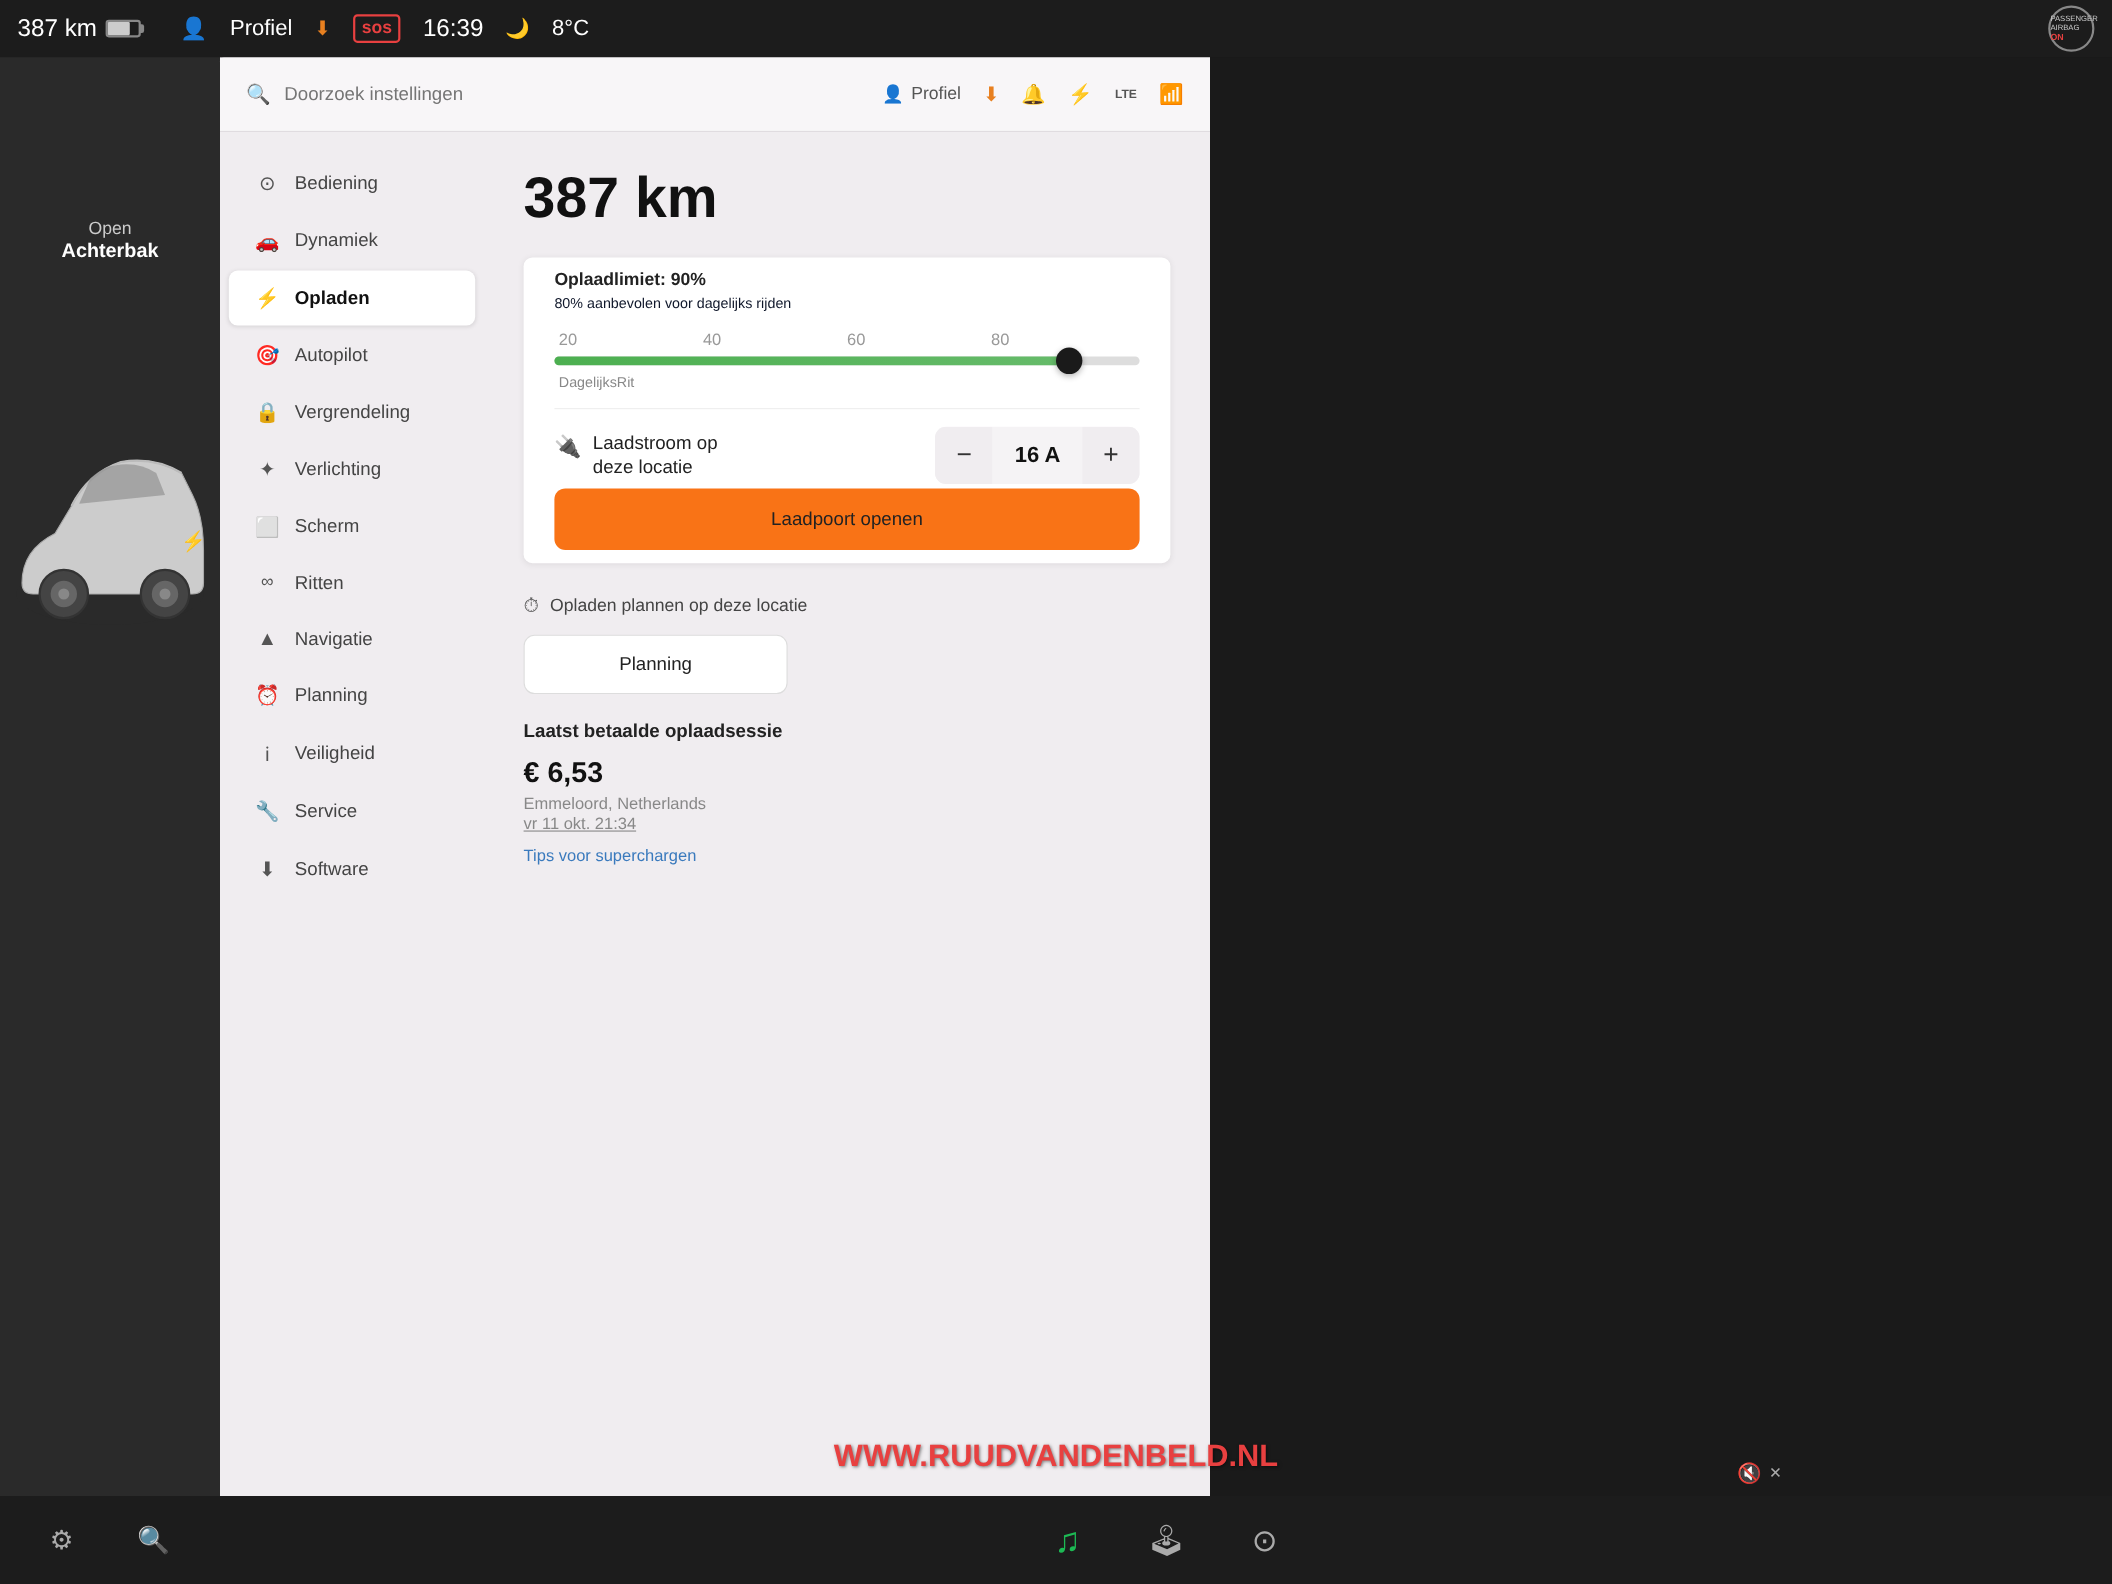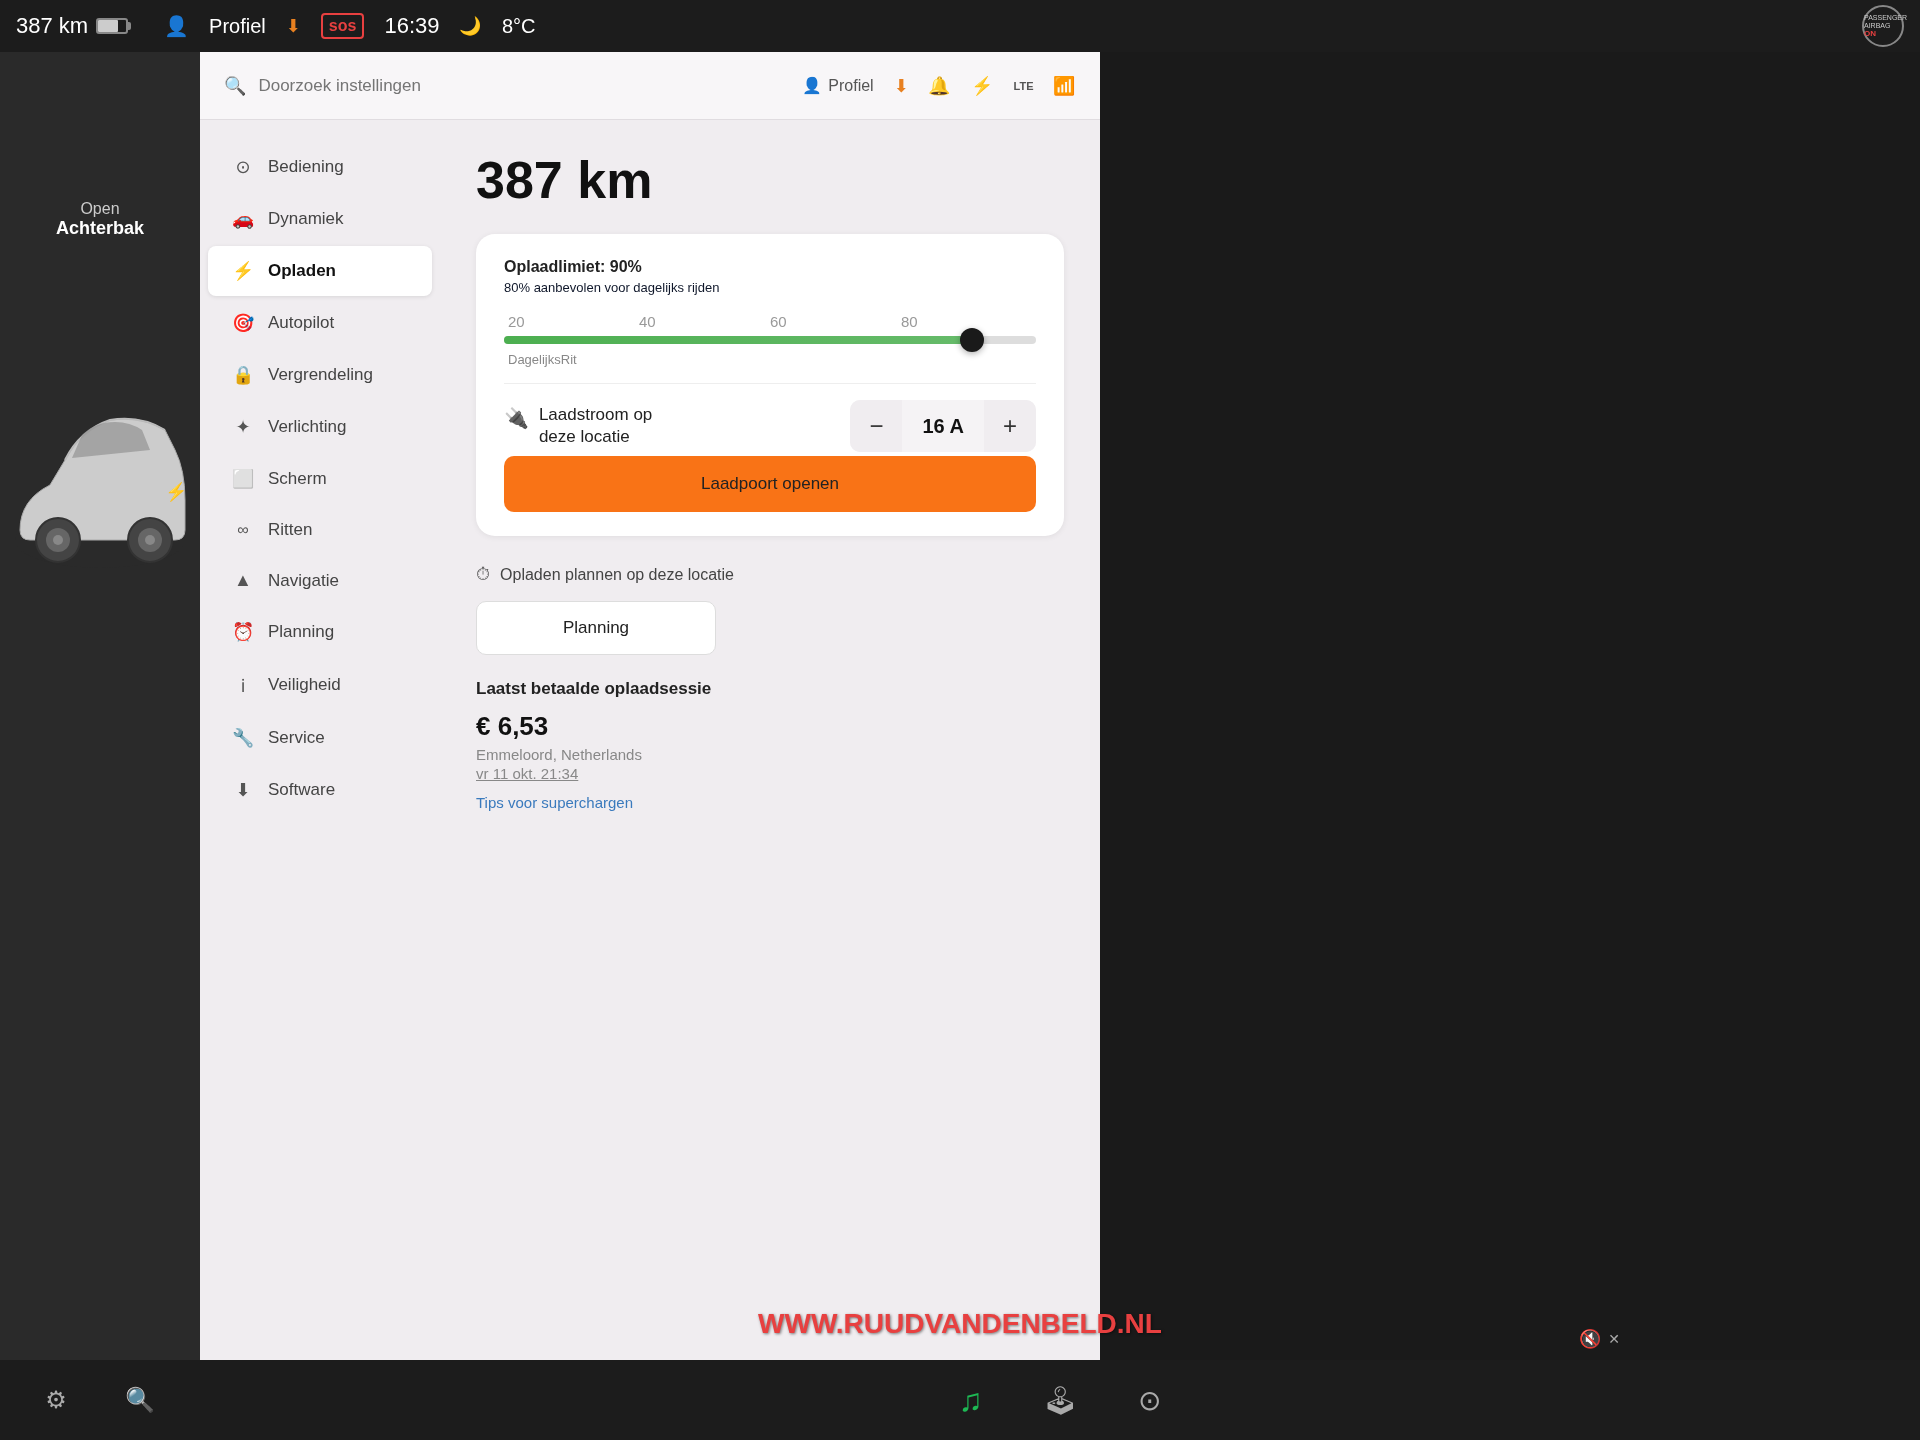--- a/index.html
+++ b/index.html
@@ -191,22 +191,22 @@
     .range-heading {
       font-size: 52px;
       font-weight: 600;
       color: #111;
       margin-bottom: 24px;
     }
 
     
     .charge-card {
       background: #fff;
-      border-radius: 19px;
-      padding: 24px 28px;
+      border-radius: 8px;
+      padding: 12px 28px;
       margin-bottom: 28px;
       box-shadow: 0 1px 6px rgba(0,0,0,0.07);
     }
     .charge-limit-label {
       font-size: 16px;
       font-weight: 600;
       color: #222;
       margin-bottom: 4px;
     }
     .charge-limit-sub {

